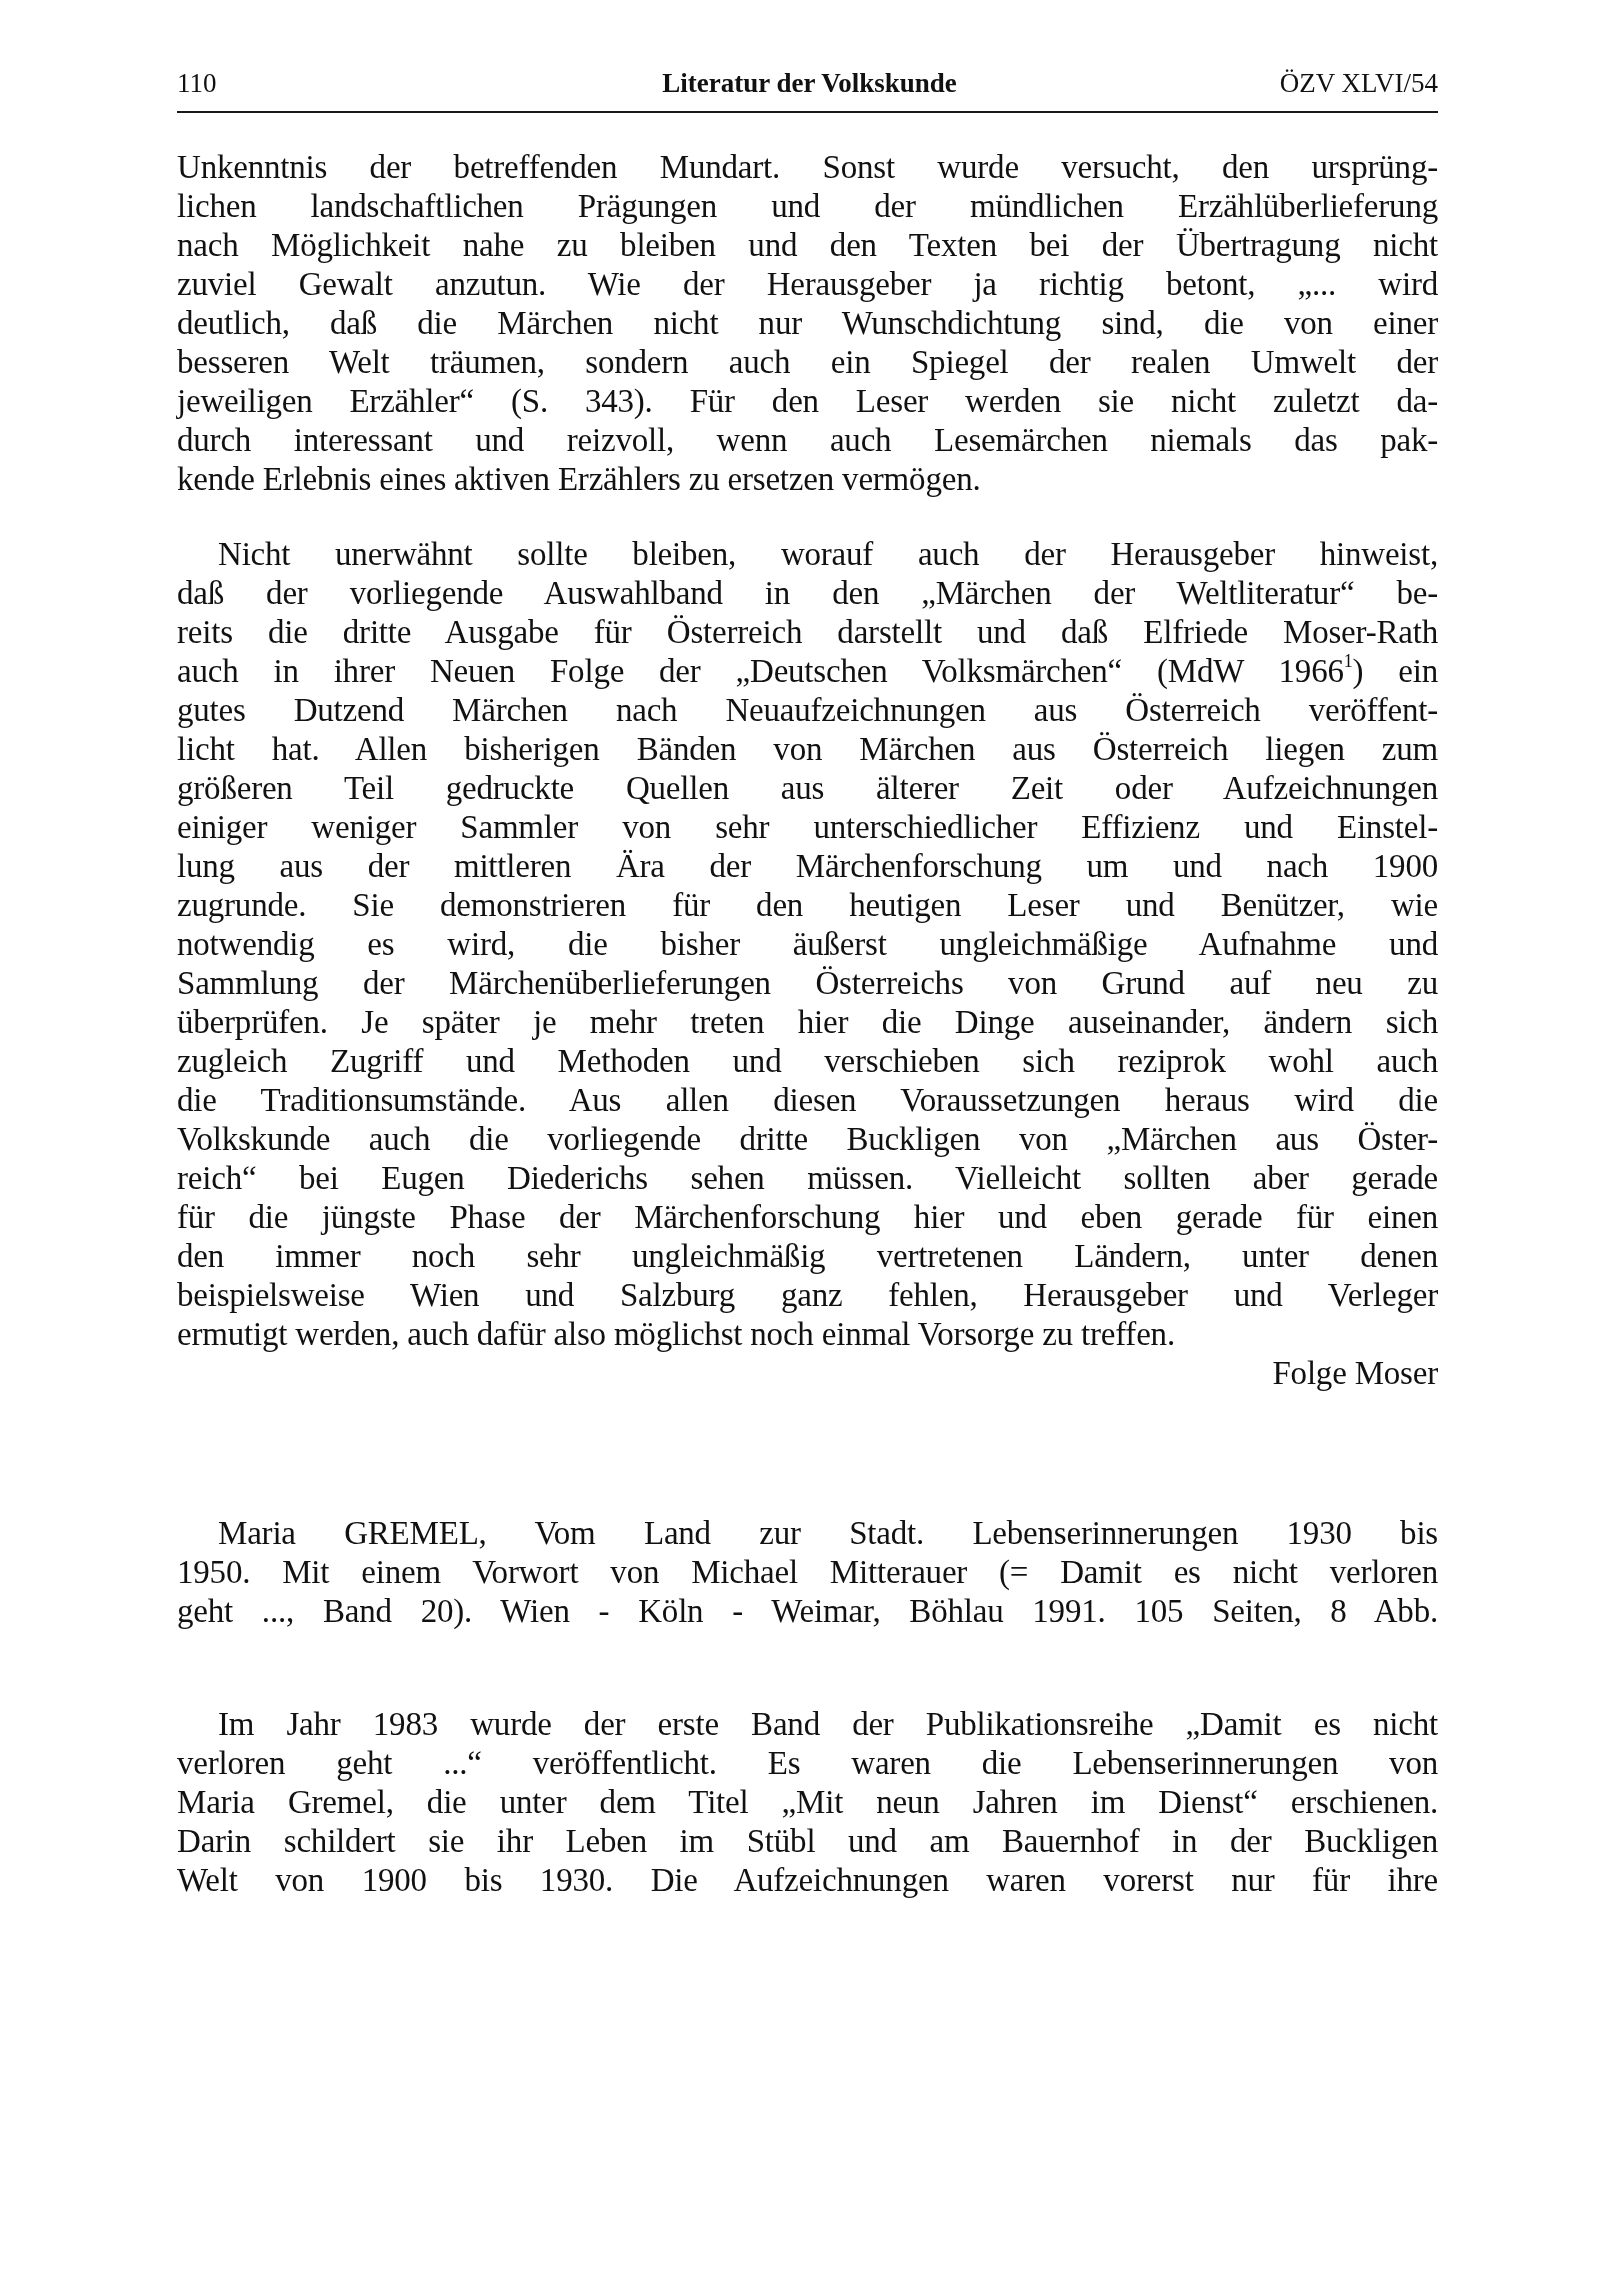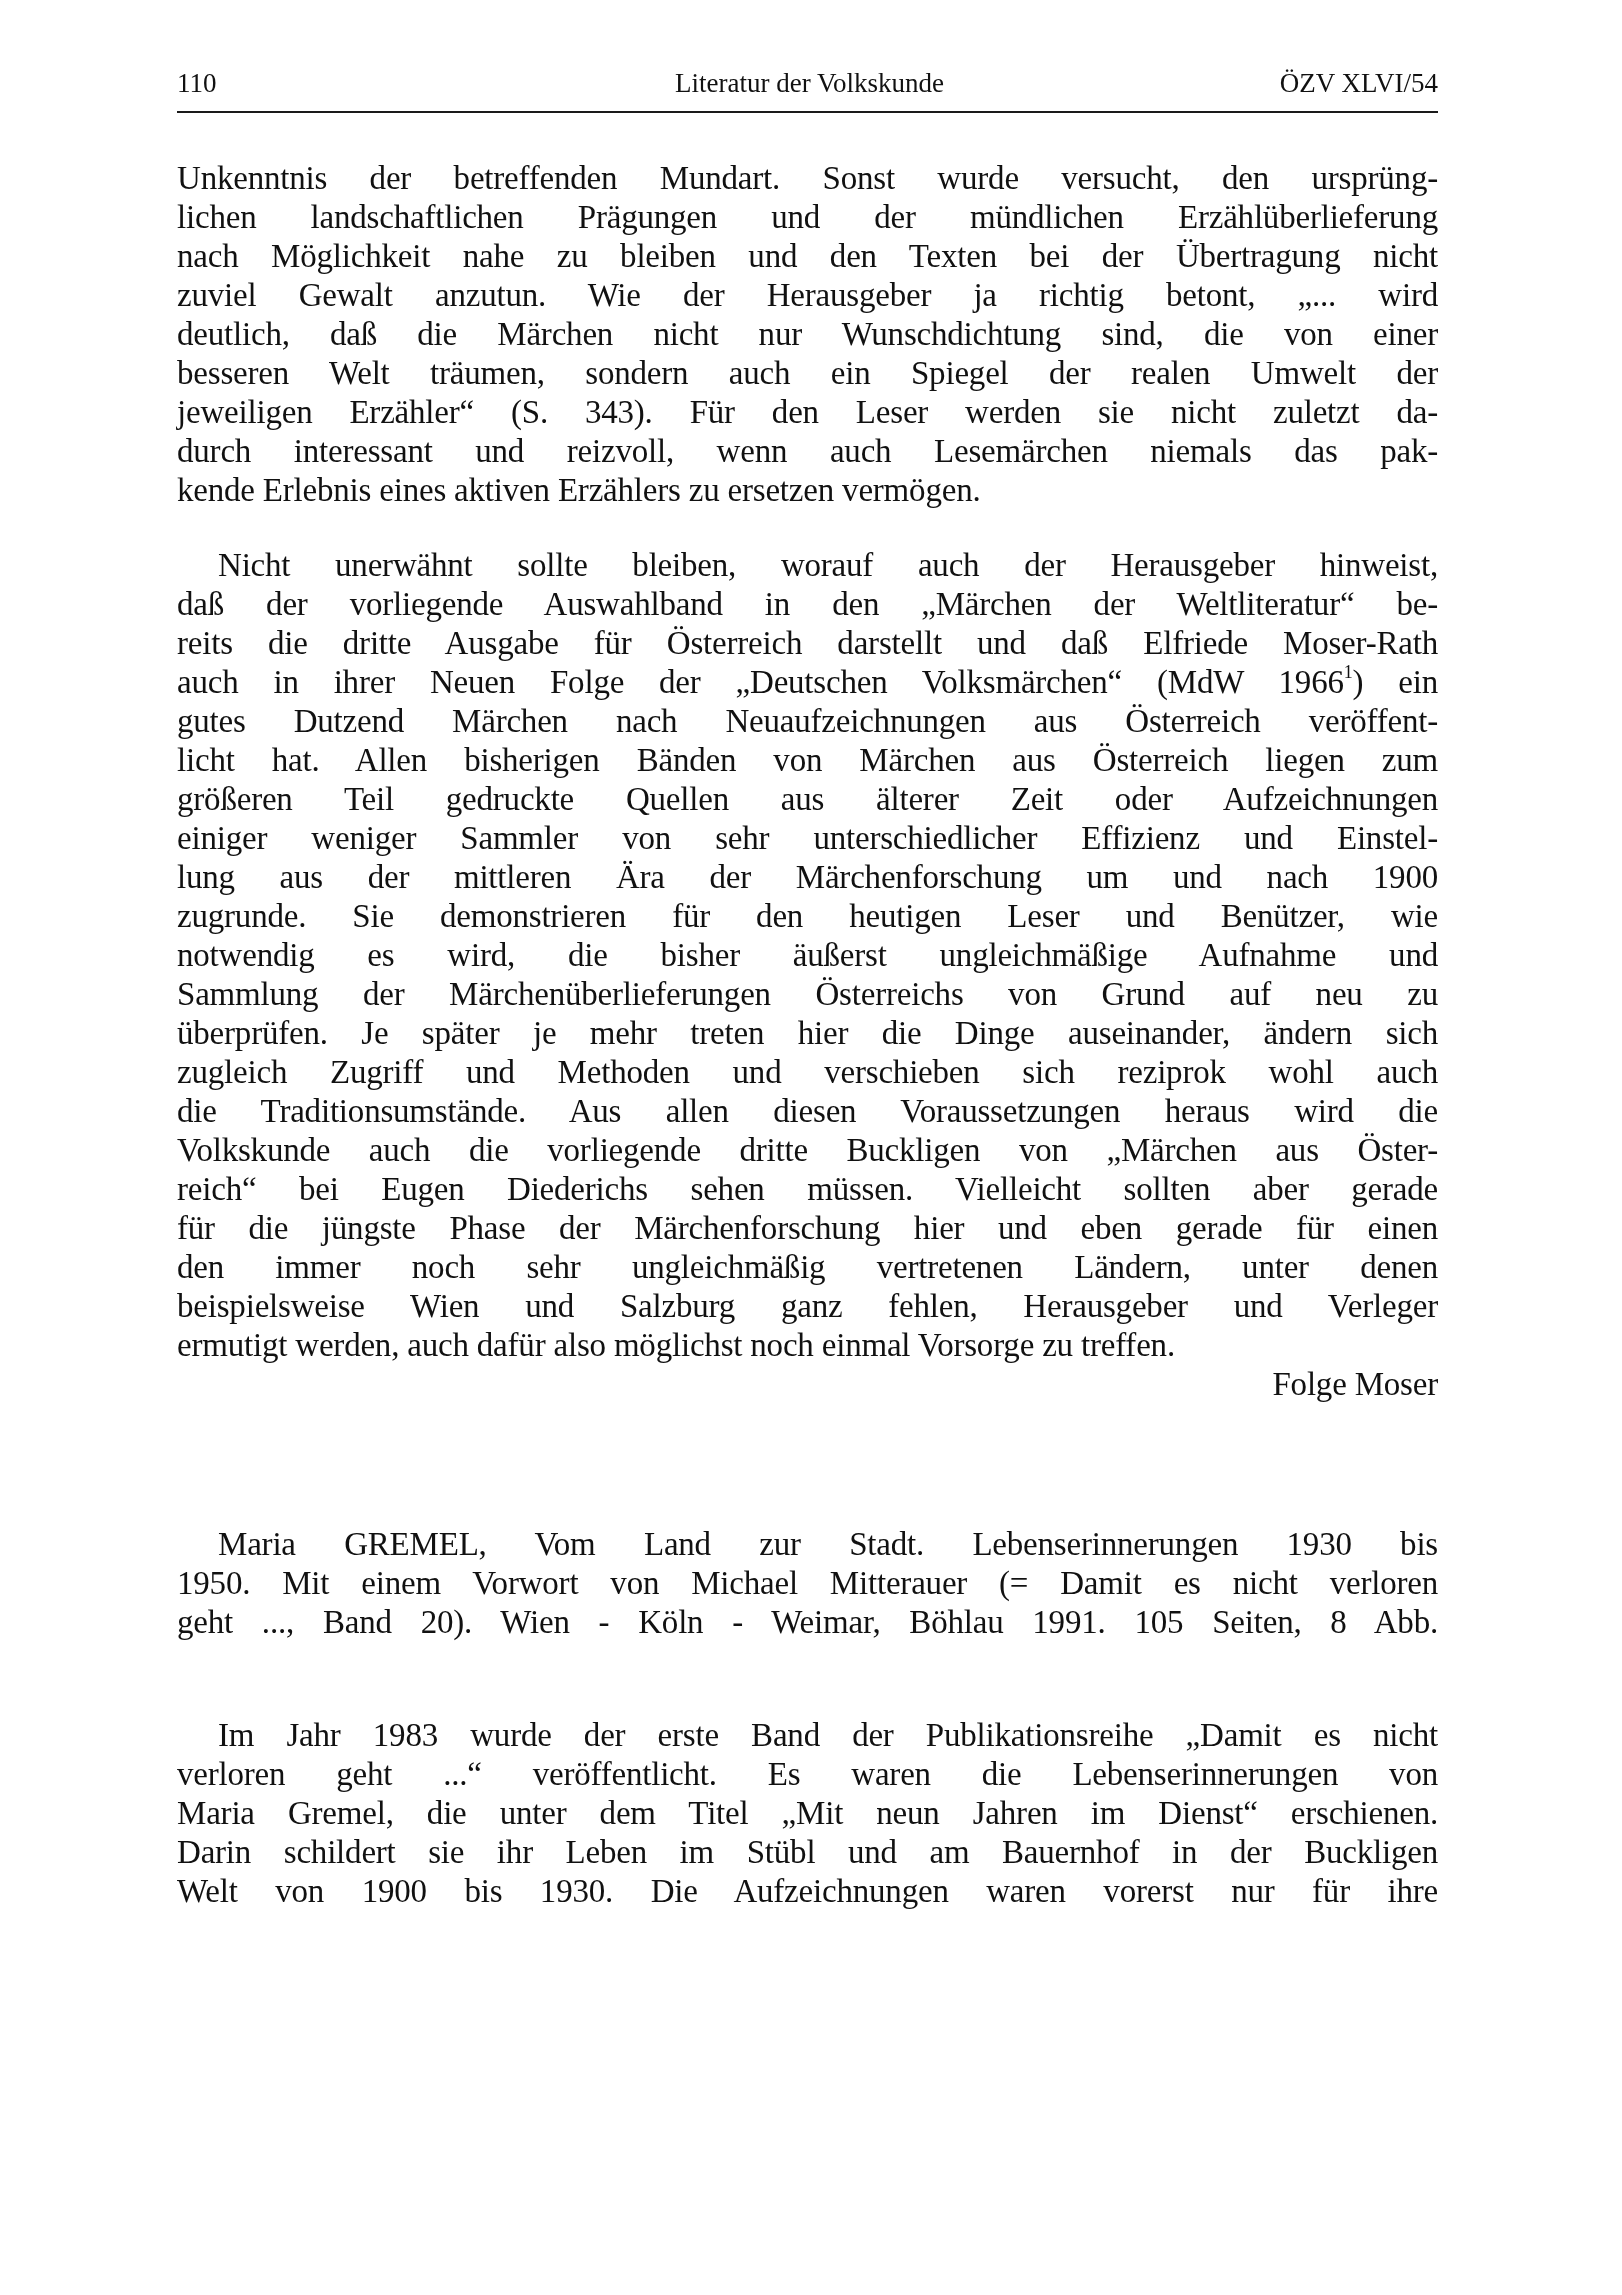--- a/index.html
+++ b/index.html
@@ -28,38 +28,39 @@
       position: absolute;
       left: 0;
       top: 0;
     }
     .page-header .running-title {
       position: absolute;
       left: 4px;
       right: 0;
       text-align: center;
       top: 0;
+      font-weight: bold;
     }
     .page-header .journal-ref {
       position: absolute;
       right: 0;
       top: 0;
     }
     .header-rule {
       position: absolute;
       left: 177px;
       top: 111px;
       width: 1261px;
       height: 2.4px;
       background: #1a1a1a;
     }
     .body-text {
       position: absolute;
       left: 177px;
-      top: 159px;
+      top: 148px;
       width: 1261px;
       font-size: 33px;
       line-height: 39px;
       text-align: justify;
       letter-spacing: -0.2px;
     }
     .line {
       display: block;
       text-align: justify;
       text-align-last: justify;

